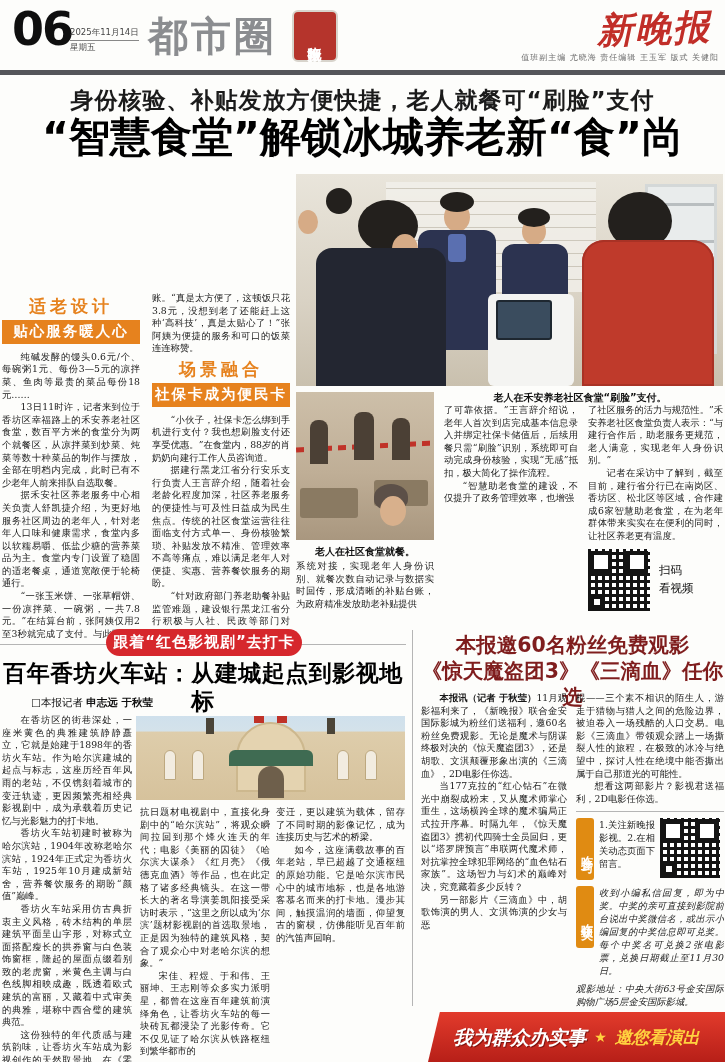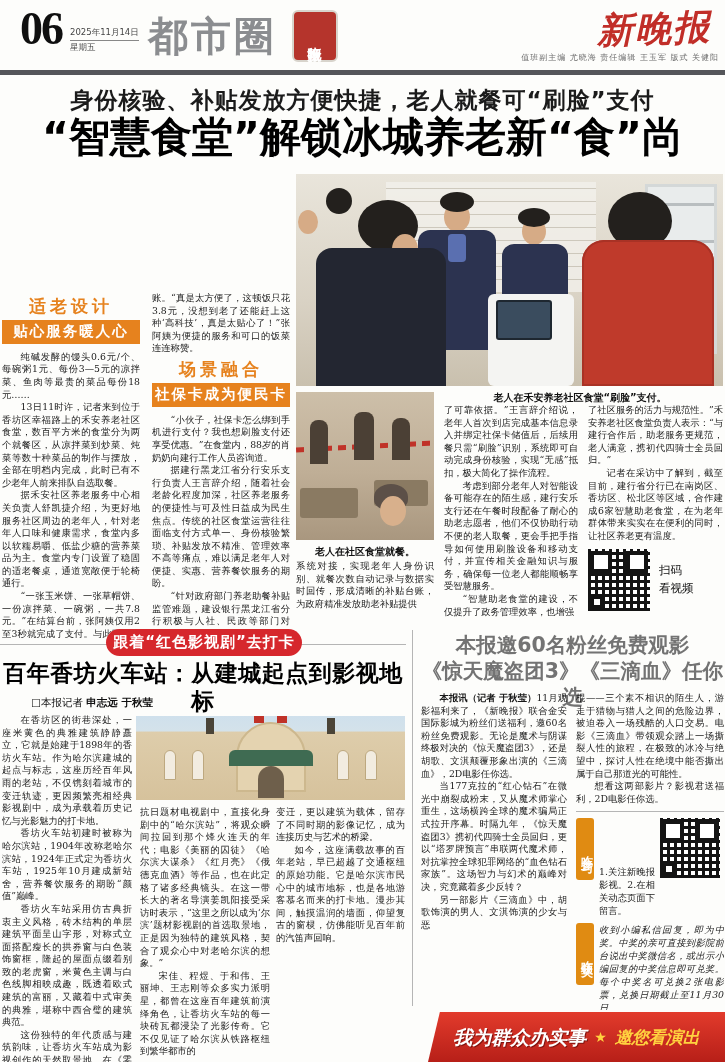--- a/index.html
+++ b/index.html
@@ -85,40 +85,40 @@
   .qr:before { left:2px; top:2px; } .qr:after { right:2px; top:2px; }
   .qr .qc { left:2px; bottom:2px; }
   .qrlabel { font:11.5px/1.5 "DejaVu Sans",sans-serif; color:#111; }
 
   
   .hline { background:#b5b5b5; height:1px; }
   .vline { background:#b5b5b5; width:1px; }
   .pill { background:#d6272c; color:#fff; border-radius:15px; text-align:center;
           font:bold 15px/27px "DejaVu Sans",sans-serif; letter-spacing:1px; }
   .sta-head { font:900 23px/1.2 "DejaVu Sans",sans-serif; color:#000; text-align:center; letter-spacing:0.5px; }
-  .mov-head { font:900 20.5px/26px "DejaVu Sans",sans-serif; color:#737373; text-align:center; }
+  .mov-head { font:900 20.5px/26px "DejaVu Sans",sans-serif; color:#7f1d1d; text-align:center; }
   .vtab { width:18px; background:#e08b12; color:#fff; border-radius:3px; padding:6px 1px;
           font:bold 12px/1 "DejaVu Sans",sans-serif; writing-mode:vertical-rl; text-orientation:upright;
           letter-spacing:3px; text-align:center; height:62px; }
   .steps { font:9.3px/13px "DejaVu Serif",serif; text-align:justify; }
   .prize { font:italic 9.3px/13px "DejaVu Serif",serif; color:#1c1c1c; text-align:justify; }
   .address { font:italic 9.3px/13px "DejaVu Serif",serif; text-align:justify; }
   .ribbon { background:linear-gradient(180deg,#e23b2c,#b71f18); color:#fff;
             clip-path:polygon(4% 0,100% 0,100% 100%,0 100%);
             display:flex; align-items:center; justify-content:center; gap:8px; }
   .ribbon .t1 { font:900 italic 19px/1 "DejaVu Sans",sans-serif; color:#fff; text-shadow:1px 1px 0 #7e130e; }
   .ribbon .star { color:#ffd23f; font-size:14px; }
   .ribbon .t2 { font:900 italic 17px/1 "DejaVu Sans",sans-serif; color:#ffd23f; }
 </style>
 </head>
 <body>
 
 <div class="page">
 
-  <div class="abs pageno" style="left:20px; top:6px;font-family:Liberation Serif, serif;">06</div>
+  <div class="abs pageno" style="left:12px; top:6px;">06</div>
   <div class="abs datebox" style="left:70px; top:26px;">
     <div class="d1">2025年11月14日</div>
     <div>星期五</div>
   </div>
   <div class="abs sectionname" style="left:148px; top:16px;">都市圈</div>
   <div class="abs seal" style="left:292px; top:10px;">新晚报</div>
   <div class="abs masthead" style="right:14px; top:10px;">新晚报</div>
   <div class="abs staffline" style="right:6px; top:54px;">值班副主编 尤晓海  责任编辑 王玉军  版式 关健阳</div>
   <div class="abs toprule" style="left:0; top:70px; width:725px;"></div>
 
@@ -183,26 +183,25 @@
     <div class="hair" style="left:78px; top:92px; width:34px; height:26px;"></div>
     <div class="face2" style="left:84px; top:104px; width:26px; height:30px;"></div>
   </div>
   <div class="abs caption" style="left:296px; top:545px; width:138px;">老人在社区食堂就餐。</div>
   <div class="abs col" style="left:296px; top:560px; width:138px; height:76px;">
     <p class="cont">系统对接，实现老年人身份识别、就餐次数自动记录与数据实时回传，形成清晰的补贴台账，为政府精准发放助老补贴提供</p>
   </div>
 
   <div class="abs col" style="left:444px; top:404px; width:134px; height:232px;">
     <p class="cont">了可靠依据。”王言辞介绍说，老年人首次到店完成基本信息录入并绑定社保卡储值后，后续用餐只需“刷脸”识别，系统即可自动完成身份核验，实现“无感”抵扣，极大简化了操作流程。</p>
-    <p>考虑到部分老年人对智能设备可能存在的陌生感，建行安乐支行还在午餐时段配备了耐心的助老志愿者，他们不仅协助行动不便的老人取餐，更会手把手指导如何使用刷脸设备和移动支付，并宣传相关金融知识与服务，确保每一位老人都能顺畅享受智慧服务。</p>
     <p>“智慧助老食堂的建设，不仅提升了政务管理效率，也增强</p>
   </div>
 
   <div class="abs col" style="left:588px; top:404px; width:135px; height:232px;">
-    <p class="cont">了社区服务的活力与规范性。”禾安养老社区食堂负责人表示：“与建行合作后，助老服务更规范，老人满意，携初代四骑士全员回归。”</p>
+    <p class="cont">了社区服务的活力与规范性。”禾安养老社区食堂负责人表示：“与建行合作后，助老服务更规范，老人满意，实现老年人身份识别。”</p>
     <p>记者在采访中了解到，截至目前，建行省分行已在南岗区、香坊区、松北区等区域，合作建成6家智慧助老食堂，在为老年群体带来实实在在便利的同时，让社区养老更有温度。</p>
     <div style="display:flex; align-items:center; gap:9px; margin-top:6px;">
       <div class="qr" style="width:62px; height:62px; flex:0 0 auto;">
           <span class="qc"></span>
         </div>
       <div class="qrlabel">
         <div>扫码</div>
         <div>看视频</div>
       </div>
     </div>
@@ -254,21 +253,21 @@
     <p>当177克拉的“红心钻石”在微光中崩裂成粉末，又从魔术师掌心重生，这场横跨全球的魔术骗局正式拉开序幕。时隔九年，《惊天魔盗团3》携初代四骑士全员回归，更以“塔罗牌预言”串联两代魔术师，对抗掌控全球犯罪网络的“血色钻石家族”。这场智力与幻术的巅峰对决，究竟藏着多少反转？</p>
     <p>另一部影片《三滴血》中，胡歌饰演的男人、文淇饰演的少女与恶</p>
   </div>
 
   <div class="abs col" style="left:576px; top:692px; width:148px; height:318px;">
     <p class="cont">棍——三个素不相识的陌生人，游走于猎物与猎人之间的危险边界，被迫卷入一场残酷的人口交易。电影《三滴血》带领观众踏上一场撕裂人性的旅程，在极致的冰冷与绝望中，探讨人性在绝境中能否撕出属于自己那道光的可能性。</p>
     <p>想看这两部影片？影视君送福利，2D电影任你选。</p>
     <div class="hline" style="margin:6px 0; width:100%;"></div>
     <div style="display:flex; gap:5px; align-items:flex-start; margin-bottom:6px;">
       <div class="vtab">咋参与</div>
-      <div class="steps" style="width:56px;margin-top:47px;">1.关注新晚报影视。2.在相关动态页面下留言。</div>
+      <div class="steps" style="width:56px;">1.关注新晚报影视。2.在相关动态页面下留言。</div>
       <div class="qr" style="width:60px; height:60px; flex:0 0 auto;">
           <span class="qc"></span>
         </div>
     </div>
     <div style="display:flex; gap:5px; align-items:flex-start;">
       <div class="vtab">咋领奖</div>
       <div class="prize" style="flex:1;">收到小编私信回复，即为中奖。中奖的亲可直接到影院前台说出中奖微信名，或出示小编回复的中奖信息即可兑奖。每个中奖名可兑换2张电影票，兑换日期截止至11月30日。</div>
     </div>
     <p class="cont address" style="margin-top:5px;">观影地址：中央大街63号金安国际购物广场5层金安国际影城。</p>
   </div>

